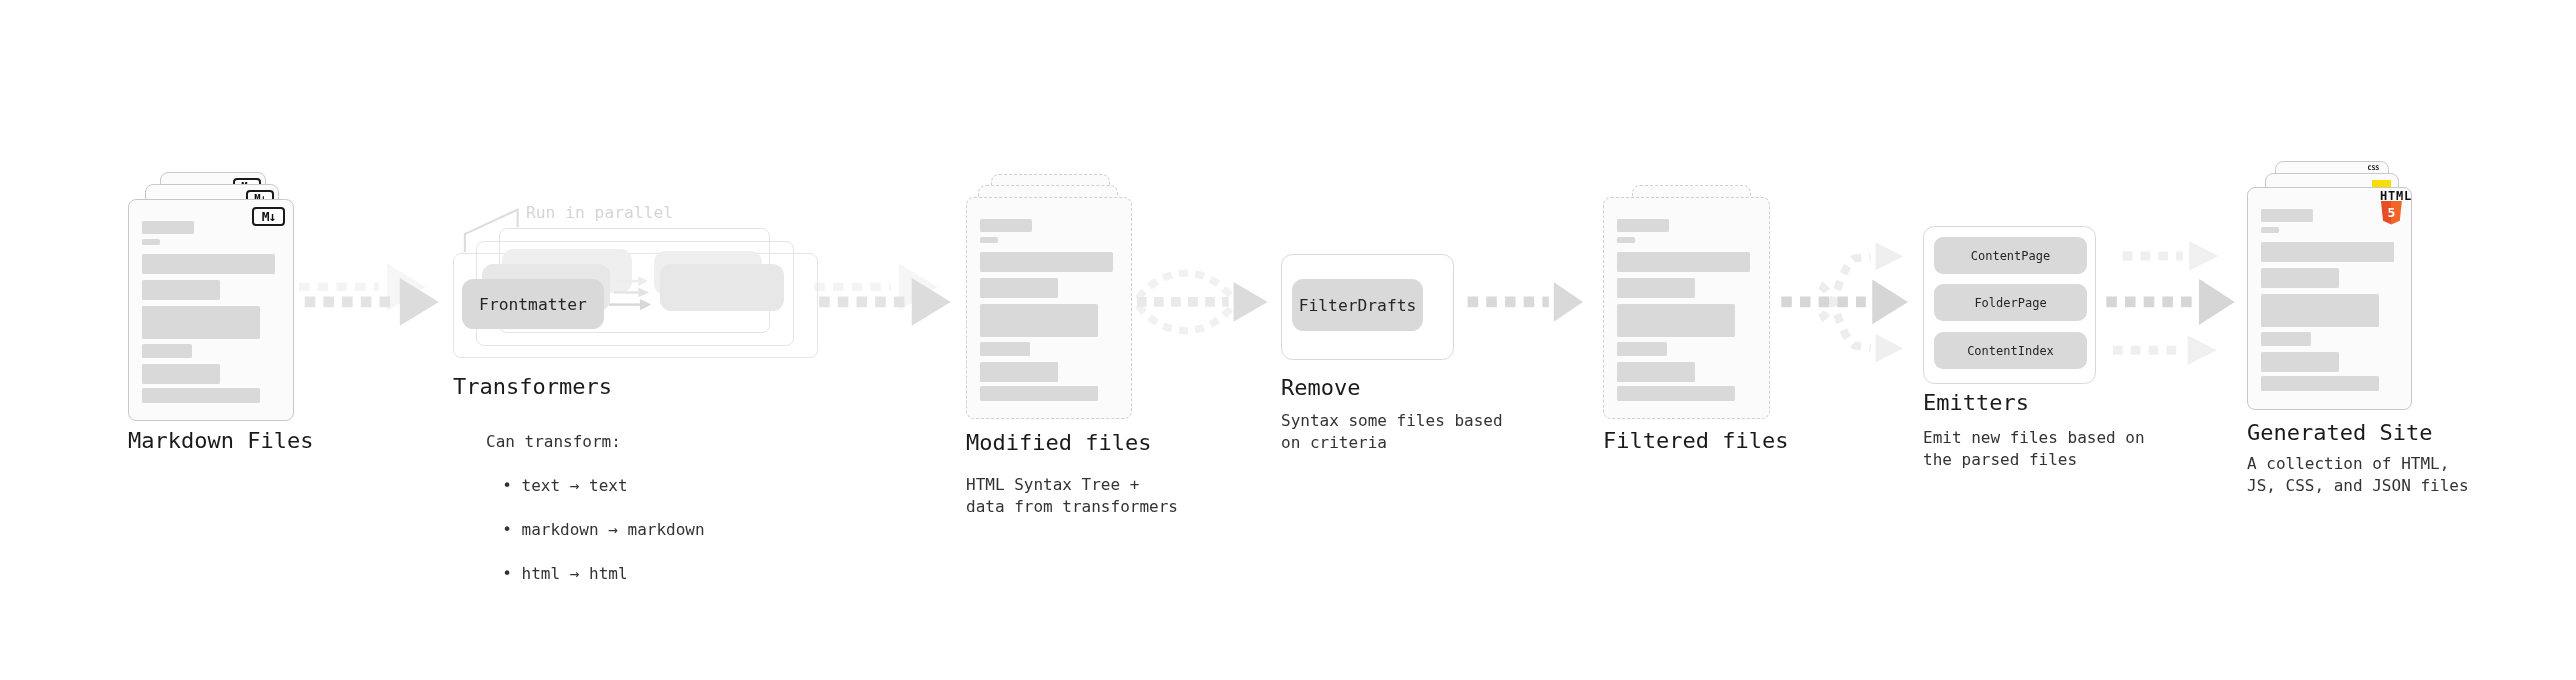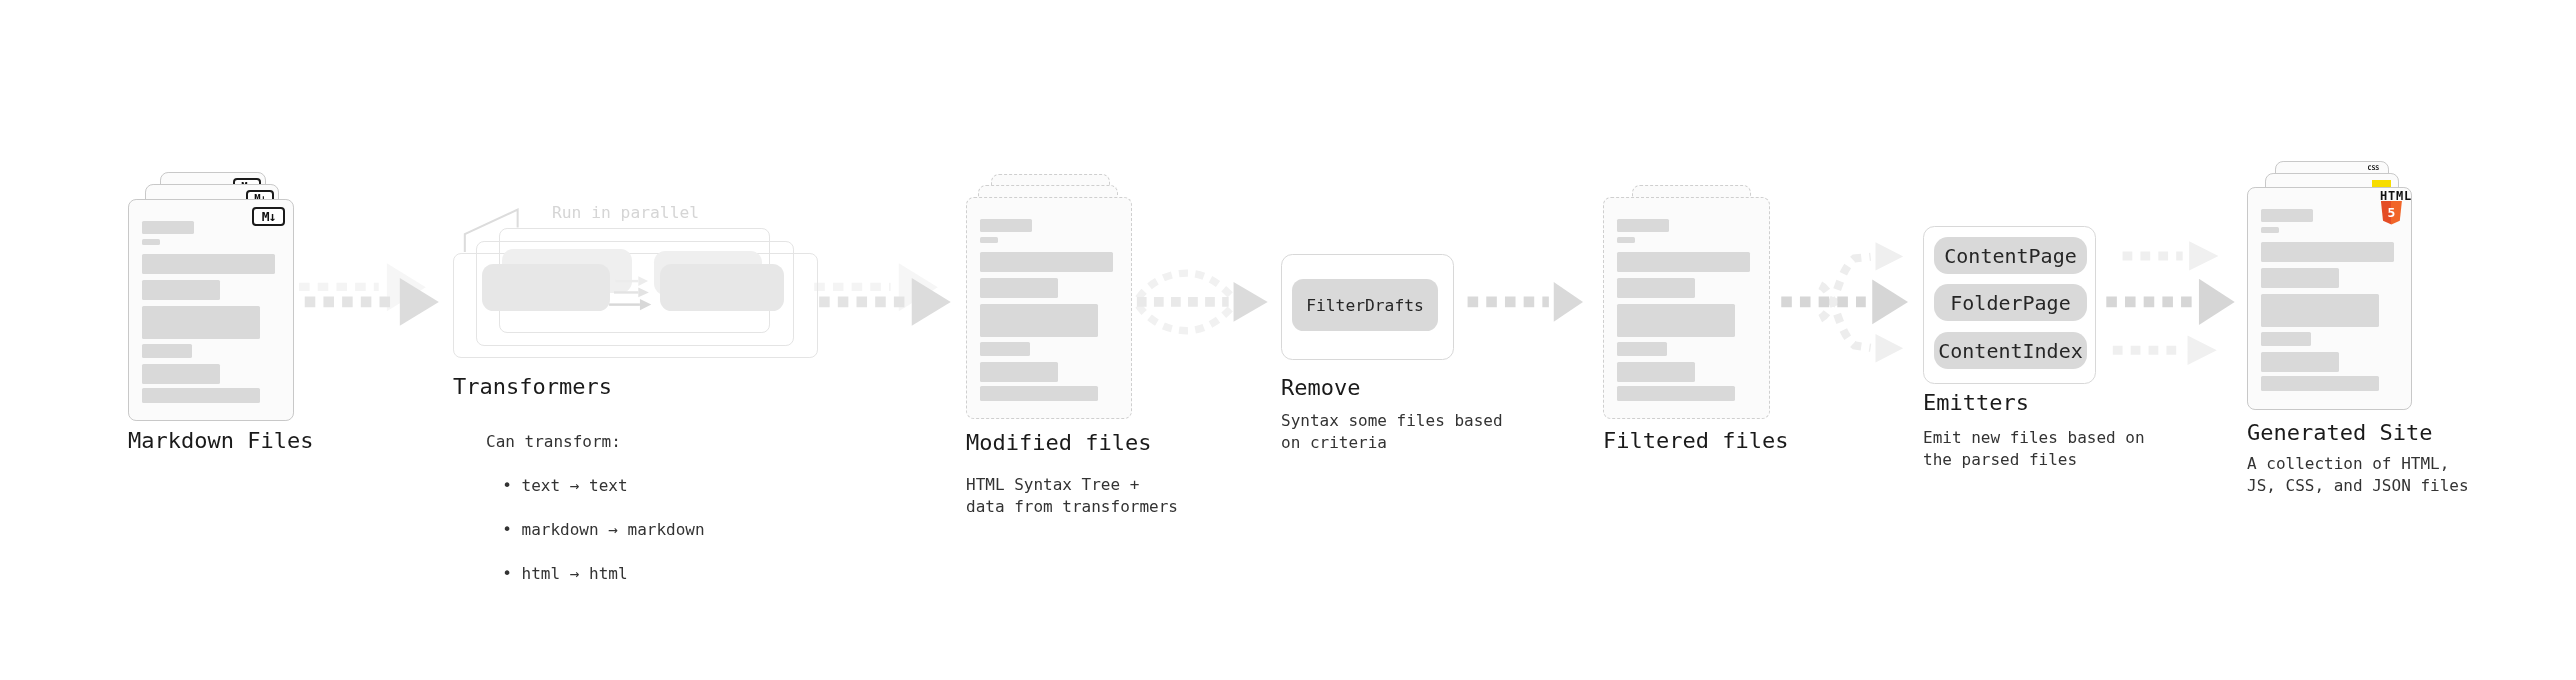--- a/index.html
+++ b/index.html
@@ -11,21 +11,21 @@
   .doc-card{position:absolute;background:#fbfbfb;border:1.6px solid #c8c8c8;border-radius:8.1px;box-sizing:border-box;}
   .doc-card.dashed{border:1.6px dashed #cfcfcf;}
   .bars{position:absolute;left:13px;top:21px;}
   .bars i{display:block;background:#d9d9d9;border-radius:1.6px;}
   .md-badge{position:absolute;right:8.1px;top:6.5px;width:32.5px;height:19.5px;background:#ffffff;border:2.4px solid #1a1a1a;border-radius:4.1px;display:flex;align-items:center;justify-content:center;font-weight:700;font-size:13px;color:#111;box-sizing:border-box;letter-spacing:-0.8px;}
   .md-badge.sm{right:4.1px;top:4.9px;width:28px;height:16.3px;font-size:10.6px;border-width:2px;}
   .t-box{position:absolute;border:1.6px solid #e4e4e4;border-radius:8.1px;box-sizing:border-box;}
   .pill{position:absolute;border-radius:11.4px;background:#d9d9d9;display:flex;align-items:center;justify-content:center;font-size:16.3px;color:#262626;white-space:nowrap;}
   .pill.ghost2{background:#e7e7e7;}
   .pill.ghost3{background:#efefef;}
-  .pill.em{border-radius:14px;font-size:20px;}
+  .pill.em{border-radius:9px;font-size:12px;}
   .panel{position:absolute;border:1.6px solid #d8d8d8;border-radius:11.4px;background:#fff;box-sizing:border-box;}
   .h-label{position:absolute;font-size:22px;font-weight:500;color:#1a1a1a;white-space:nowrap;}
   .caption{position:absolute;font-size:16px;line-height:22px;color:#333;white-space:pre-line;}
   .caption .bullet{padding-left:16.3px;}
   .annotation{position:absolute;font-size:16.3px;color:#d5d5d5;white-space:nowrap;}
   .css-badge{position:absolute;right:6.5px;top:3.3px;width:16.3px;text-align:center;}
   .css-badge .css-text{display:block;font-size:6.5px;line-height:6.5px;font-weight:700;color:#111;}
   .css-badge .css-bar{display:block;height:2.4px;background:#2760e6;margin-top:0.8px;}
   .js-badge{position:absolute;right:7.3px;top:5.7px;width:18.7px;height:9px;background:#f7dd00;}
   .html5{position:absolute;right:8.1px;top:4.9px;width:23px;text-align:center;}
@@ -104,26 +104,27 @@
       <i style="width:50px;height:14.6px;margin-bottom:5.7px;"></i>
       <i style="width:78px;height:19.5px;margin-bottom:4.9px;"></i>
       <i style="width:118px;height:14.6px;"></i>
     </div>
   </div>
   <div class="h-label" style="left:128px;top:428px;">Markdown Files</div>
 
   <div class="t-box" style="left:499px;top:228px;width:271px;height:105px;"></div>
   <div class="t-box" style="left:476px;top:241px;width:318px;height:105px;"></div>
   <div class="t-box" style="left:453px;top:253px;width:365px;height:105px;"></div>
-  <div class="annotation" style="left:526px;top:203px;margin-left:26px;">Run in parallel</div>
+  <div class="annotation" style="left:526px;top:203px;">Run in parallel</div>
 
   <div class="pill ghost3" style="left:502px;top:249px;width:130px;height:44px;"></div>
   <div class="pill ghost2" style="left:482px;top:264px;width:128px;height:47px;"></div>
   <div class="pill ghost3" style="left:654px;top:251px;width:108px;height:44px;"></div>
   <div class="pill ghost2" style="left:660px;top:264px;width:124px;height:47px;"></div>
+  <div class="pill" style="left:462px;top:279px;width:142px;height:50px;">Frontmatter</div>
 
   <svg style="position:absolute;left:601px;top:268px;" width="73" height="57" viewBox="0 0 90 70">
     <line x1="18" y1="16" x2="46" y2="16" stroke="#ececec" stroke-width="3"></line>
     <polygon points="46,10 58,16 46,22" fill="#ececec"></polygon>
     <line x1="16" y1="30" x2="46" y2="30" stroke="#e3e3e3" stroke-width="3"></line>
     <polygon points="46,24 59,30 46,36" fill="#e3e3e3"></polygon>
     <line x1="10" y1="45" x2="48" y2="45" stroke="#d8d8d8" stroke-width="3"></line>
     <polygon points="48,38 62,45 48,52" fill="#d8d8d8"></polygon>
   </svg>
 
@@ -147,21 +148,21 @@
       <i style="width:50px;height:14.6px;margin-bottom:5.7px;"></i>
       <i style="width:78px;height:19.5px;margin-bottom:4.9px;"></i>
       <i style="width:118px;height:14.6px;"></i>
     </div>
   </div>
   <div class="h-label" style="left:966px;top:430px;">Modified files</div>
   <div class="caption" style="left:966px;top:474px;">HTML Syntax Tree +
 data from transformers</div>
 
   <div class="panel" style="left:1281px;top:254px;width:173px;height:106px;"></div>
-  <div class="pill" style="left:1292px;top:279px;width:146px;height:52px;">FilterDrafts</div>
+  <div class="pill" style="left:1292px;top:279px;width:131px;height:52px;">FilterDrafts</div>
   <div class="h-label" style="left:1281px;top:375px;">Remove</div>
   <div class="caption" style="left:1281px;top:410px;">Syntax some files based
 on criteria</div>
 
   <div class="doc-card dashed" style="left:1632px;top:185px;width:119px;height:211px;"></div>
   <div class="doc-card dashed" style="left:1603px;top:197px;width:167px;height:222px;">
     <div class="bars">
       <i style="width:52px;height:13px;margin-bottom:4.9px;"></i>
       <i style="width:18px;height:5.7px;margin-bottom:9.8px;"></i>
       <i style="width:133px;height:19.5px;margin-bottom:6.5px;"></i>

